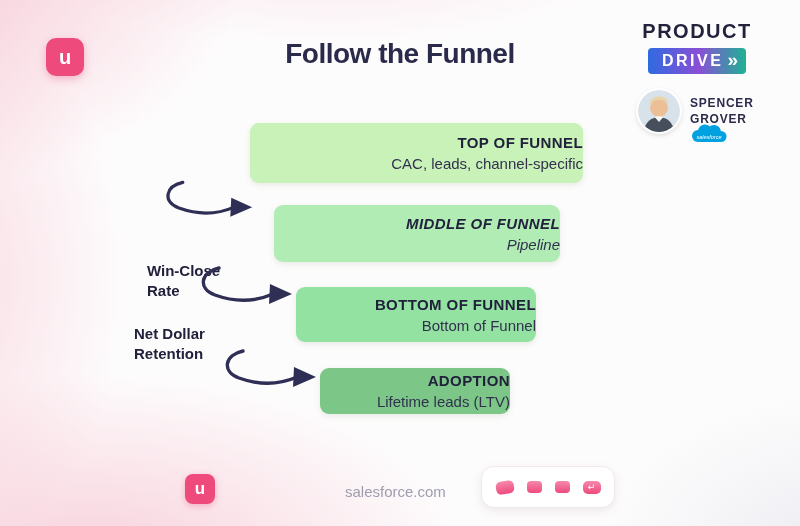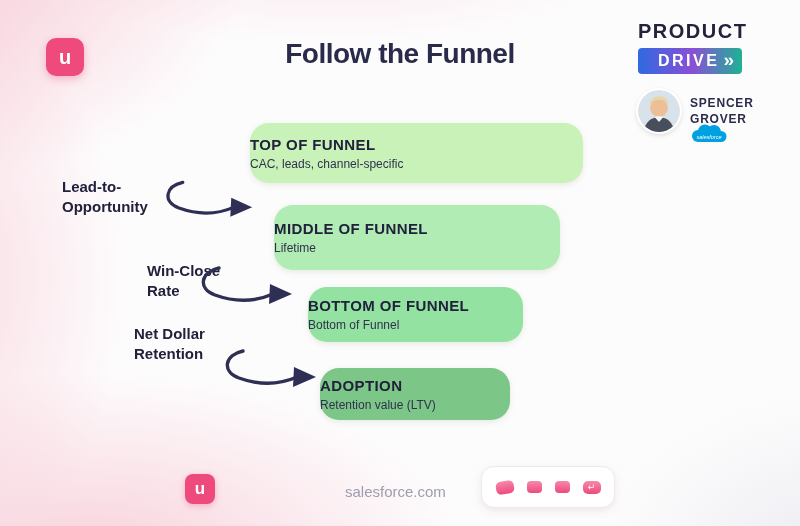--- a/index.html
+++ b/index.html
@@ -17,50 +17,50 @@
   
   .logo-sq{
     position:absolute;left:46px;top:38px;width:38px;height:38px;border-radius:10px;
     background:#ee4a7c;color:#fff;display:flex;align-items:center;justify-content:center;
     font-size:20px;font-weight:700;box-shadow:0 3px 8px rgba(233,74,124,.35);
   }
   .title{
     position:absolute;left:0;right:0;top:38px;text-align:center;
     font-size:28px;font-weight:800;color:#2a2a4a;letter-spacing:-.5px;
   }
-  .event{position:absolute;right:44px;top:20px;text-align:left;width:118px;}
+  .event{position:absolute;right:44px;top:20px;text-align:center;width:118px;}
   .event .product{font-size:20px;font-weight:800;color:#22223c;letter-spacing:1.5px;}
   .event .drive{
     margin-top:5px;display:inline-flex;align-items:center;gap:4px;
     background:linear-gradient(90deg,#2f6ae0 0%,#8a4fd6 55%,#1fb really 100%);
     background:linear-gradient(90deg,#2f6ae0 0%,#8a4fd6 52%,#1eb294 100%);
     color:#fff;font-size:16px;font-weight:800;letter-spacing:2.5px;
-    padding:3px 8px 4px 20px;border-radius:4px;
+    padding:3px 8px 4px 14px;border-radius:4px;
   }
   .event .drive .chev{font-size:19px;letter-spacing:0;line-height:1;transform:translateY(-1px);}
   .speaker{position:absolute;right:44px;top:90px;width:118px;}
   .avatar{
     position:absolute;left:0;top:0;width:42px;height:42px;border-radius:50%;
     overflow:hidden;box-shadow:0 0 0 2px #fff,0 2px 6px rgba(0,0,0,.2);
   }
   .speaker .name{position:absolute;left:52px;top:5px;font-size:12px;font-weight:700;
     color:#2b2b4c;letter-spacing:.8px;line-height:1.35;}
   .sf-cloud{position:absolute;left:50px;top:33px;width:42px;height:22px;}
   
   .stage{
-    position:absolute;border-radius:19px;display:flex;flex-direction:column;
-    align-items:flex-start;justify-content:center;gap:4px;
+    position:absolute;border-radius:9px;display:flex;flex-direction:column;
+    align-items:flex-end;justify-content:center;gap:4px;
     box-shadow:0 2px 6px rgba(40,80,40,.10);
   }
   .stage .st-title{font-size:15px;font-weight:700;color:#21213c;letter-spacing:.4px;}
-  .stage .st-sub{font-size:12px;color:#31314e;}
+  .stage .st-sub{font-size:15px;color:#31314e;}
   .stage-1{left:250px;top:123px;width:333px;height:60px;}
-  .stage-2{left:274px;top:205px;width:286px;height:65px;}
-  .stage-3{left:296px;top:287px;width:215px;height:55px;margin-left:12px;}
-  .stage-4{left:320px;top:368px;width:190px;height:52px;}
+  .stage-2{left:274px;top:205px;width:286px;height:57px;font-style:italic;}
+  .stage-3{left:296px;top:287px;width:240px;height:55px;}
+  .stage-4{left:320px;top:368px;width:190px;height:46px;}
   .metric{
     position:absolute;font-size:15px;font-weight:700;color:#21213c;
     white-space:pre-line;line-height:1.3;
   }
   .metric-1{left:62px;top:177px;}
   .metric-2{left:147px;top:261px;}
   .metric-3{left:134px;top:324px;}
   .arrow{position:absolute;}
   .arrow-1{left:160px;top:178px;width:95px;height:44px;}
   .arrow-2{left:195px;top:264px;width:100px;height:45px;}
@@ -137,33 +137,31 @@
       </svg>
     </div>
   </div>
 
   <div class="stage stage-1" style="background: rgb(201, 242, 184);">
     <div class="st-title">TOP OF FUNNEL</div>
     <div class="st-sub">CAC, leads, channel-specific</div>
   </div>
   <div class="stage stage-2" style="background: rgb(176, 236, 180);">
     <div class="st-title">MIDDLE OF FUNNEL</div>
-    <div class="st-sub">Lifetime</div>
+    <div class="st-sub">Pipeline</div>
   </div>
   <div class="stage stage-3" style="background: rgb(148, 226, 162);">
     <div class="st-title">BOTTOM OF FUNNEL</div>
     <div class="st-sub">Bottom of Funnel</div>
   </div>
   <div class="stage stage-4" style="background: rgb(124, 198, 136);">
     <div class="st-title">ADOPTION</div>
-    <div class="st-sub">Retention value (LTV)</div>
+    <div class="st-sub">Lifetime leads (LTV)</div>
   </div>
 
-  <div class="metric metric-1">Lead-to-
-Opportunity</div>
   <div class="metric metric-2">Win-Close
 Rate</div>
   <div class="metric metric-3">Net Dollar
 Retention</div>
 
   <svg class="arrow arrow-1" viewBox="0 0 100 45">
     <path d="M24,4 C6,8 2,24 20,31 C42,39 62,37 78,30" fill="none" stroke="#2f2f55" stroke-width="3.4" stroke-linecap="round"></path>
     <polygon points="75,20 97,30 74,40" fill="#2f2f55"></polygon>
   </svg>
   <svg class="arrow arrow-2" viewBox="0 0 100 45">

